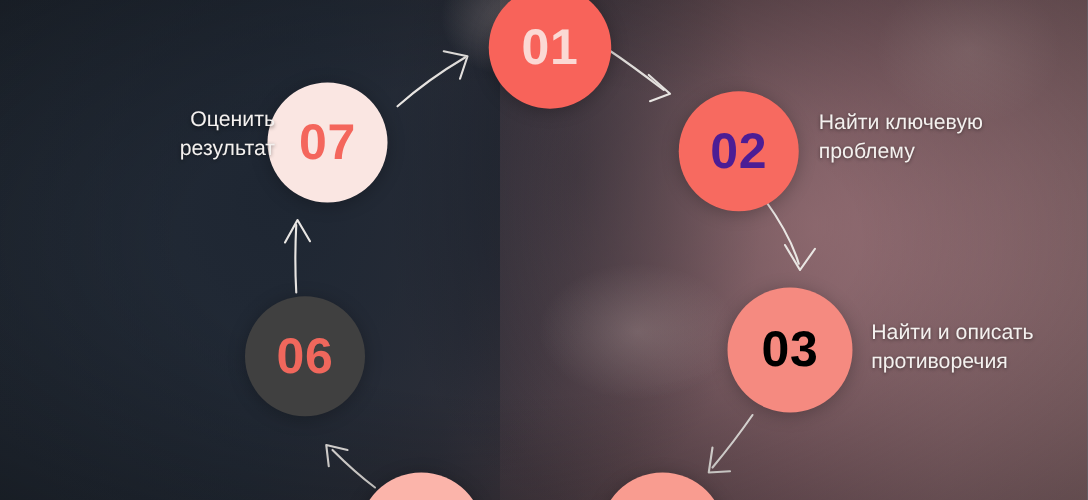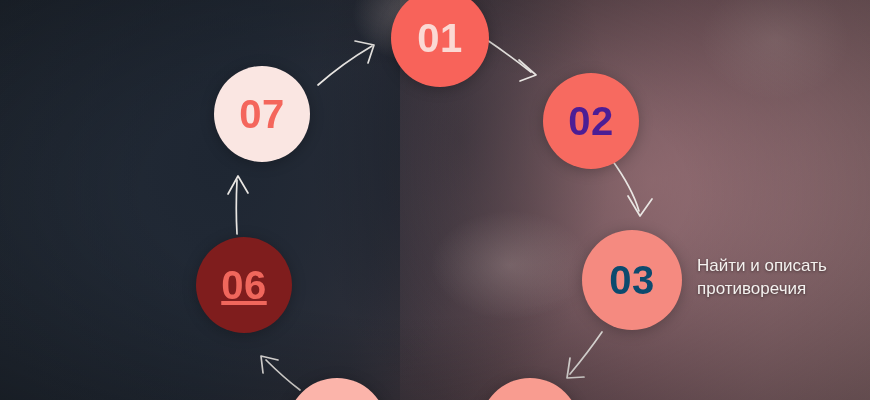--- a/index.html
+++ b/index.html
@@ -109,28 +109,32 @@
 
   <div class="bg-vign"></div>
 
   <div id="nodes">
       <div class="node" style="left: 391px; top: -11px; width: 98px; height: 98px; background: rgb(248, 99, 90); color: rgb(251, 217, 212); font-size: 40px; box-shadow: rgba(0, 0, 0, 0.25) 0px 2px 14px;">
         <span>01</span>
       </div>
       <div class="node" style="left: 543px; top: 73px; width: 96px; height: 96px; background: rgb(247, 106, 96); color: #4c1d95; font-size: 40px; box-shadow: rgba(0, 0, 0, 0.25) 0px 2px 14px;">
         <span>02</span>
       </div>
-      <div class="node" style="left: 582px; top: 230px; width: 100px; height: 100px; background: rgb(245, 138, 128); color: #0c4a6e; font-size: 40px; box-shadow: rgba(0, 0, 0, 0.25) 0px 2px 14px;">
+      <div class="node" style="left: 582px; top: 230px; width: 100px; height: 100px; background: rgb(245, 138, 128); color: #000000; font-size: 40px; box-shadow: rgba(0, 0, 0, 0.25) 0px 2px 14px;">
         <span>03</span>
       </div>
       <div class="node" style="left: 480px; top: 378px; width: 100px; height: 100px; background: rgb(249, 156, 144); color: rgb(251, 223, 219); font-size: 40px; box-shadow: rgba(0, 0, 0, 0.25) 0px 2px 14px;"></div>
       <div class="node" style="left: 287px; top: 378px; width: 100px; height: 100px; background: rgb(251, 180, 170); color: rgb(251, 223, 219); font-size: 40px; box-shadow: rgba(0, 0, 0, 0.25) 0px 2px 14px;"></div>
-      <div class="node" style="left: 196px; top: 237px; width: 96px; height: 96px; background: #7f1d1d; color: rgb(240, 103, 92); font-size: 40px; box-shadow: rgba(0, 0, 0, 0.25) 0px 2px 14px; text-decoration: underline;">
+      <div class="node" style="left: 196px; top: 237px; width: 96px; height: 96px; background: #404040; color: rgb(240, 103, 92); font-size: 40px; box-shadow: rgba(0, 0, 0, 0.25) 0px 2px 14px;">
         <span>06</span>
       </div>
       <div class="node" style="left: 214px; top: 66px; width: 96px; height: 96px; background: rgb(250, 230, 226); color: rgb(244, 102, 92); font-size: 40px; box-shadow: rgba(0, 0, 0, 0.25) 0px 2px 14px;">
         <span>07</span>
       </div>
     </div>
 
+<div class="label right" style="top: 86px; left: 655px; width: 200px;">Найти ключевую
+проблему</div>
     <div class="label right" style="top: 254px; left: 697px; width: 200px;">Найти и описать
 противоречия</div>
+    <div class="label left" style="top: 84px; left: 50px; width: 170px;">Оценить
+результат</div>
   </div>
 
 </body></html>

